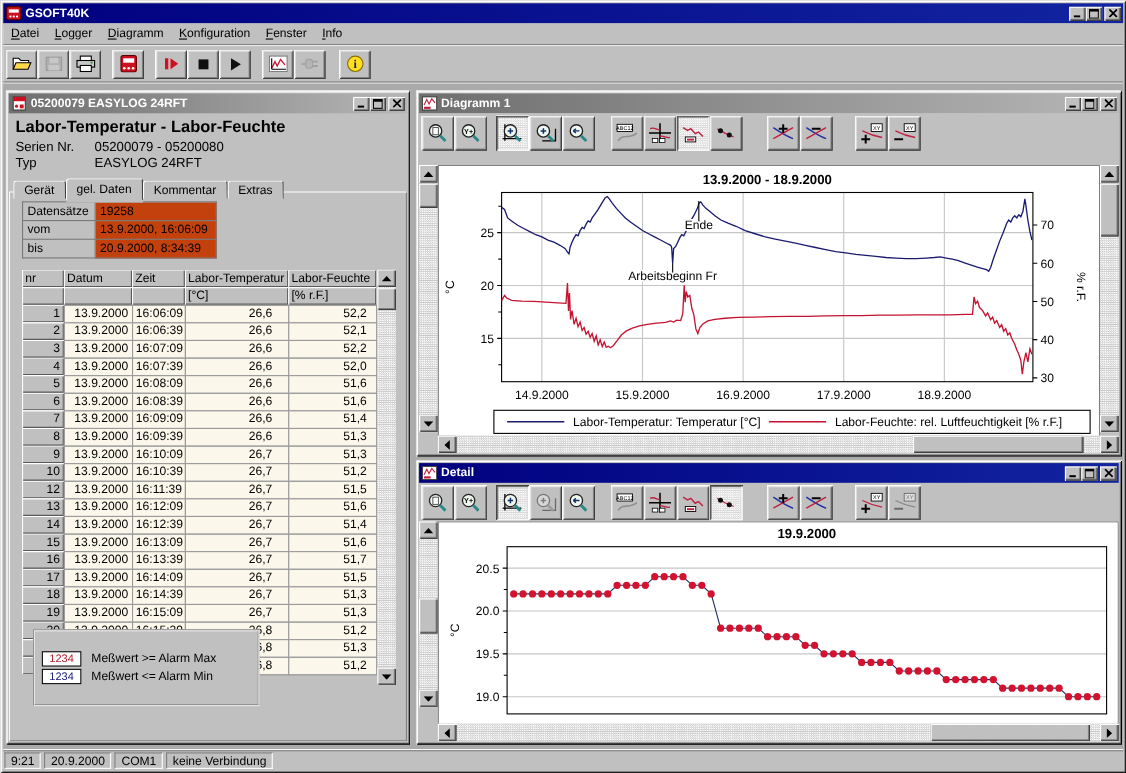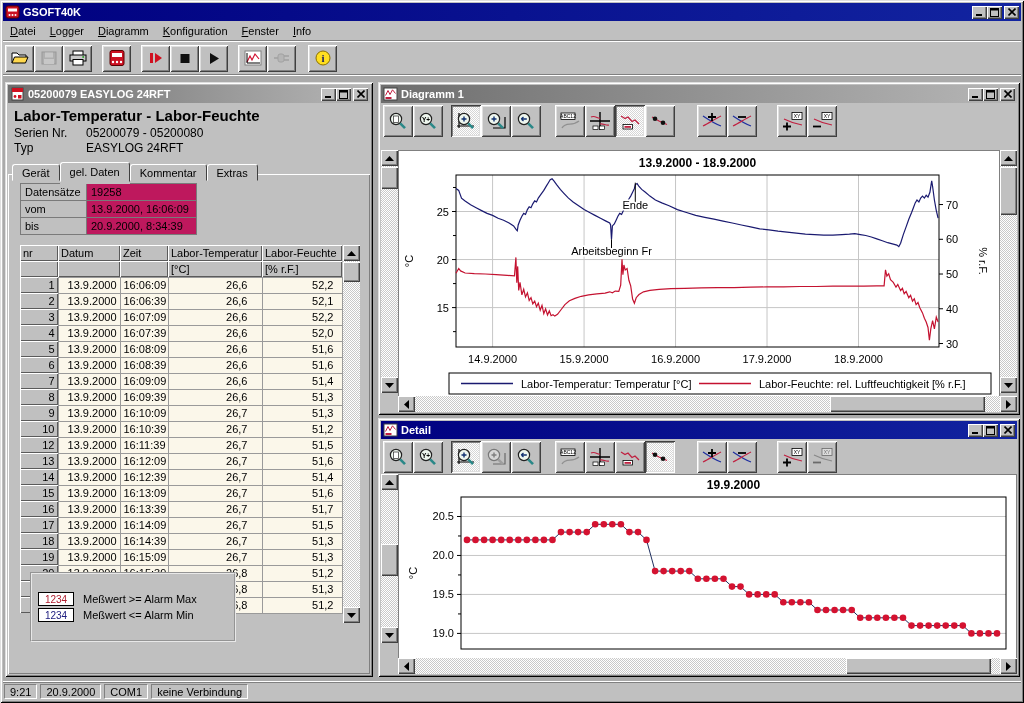--- a/index.html
+++ b/index.html
@@ -49,21 +49,21 @@
   .lw-row .lbl{ width:72px; }
   .tabs{ display:flex; align-items:flex-end; height:20px; padding-left:4px; position:relative; z-index:2; margin-top:6px; }
   .tab{ height:17px; padding:2px 9px 0; background:#c0c0c0; border:1px solid; border-color:#fff #404040 #c0c0c0 #fff;
     border-radius:3px 3px 0 0; margin-right:0; font-size:11px; }
   .tab.active{ height:20px; margin-bottom:-1px; padding-top:3px; z-index:3; box-shadow:0 2px 0 #c0c0c0; }
   .tab-panel{ position:absolute; left:3px; top:92px; right:3px; bottom:3px; background:#c0c0c0;
     box-shadow: inset 1px 1px 0 #fff, inset -1px -1px 0 #808080; padding:9px 0 0 12px; }
   .info-table{ border-collapse:collapse; font-size:11px; }
   .info-table td{ border:1px solid #7a7a7a; height:17px; padding:0 4px; }
   .info-table td.k{ background:#c0c0c0; width:66px; }
-  .info-table td.v{ background:#be185d; width:110px; white-space:nowrap; }
+  .info-table td.v{ background:#c2410c; width:110px; white-space:nowrap; }
   .data-wrap{ position:relative; margin-top:10px; width:340px; height:378px; overflow:hidden; }
   .data-table{ border-collapse:collapse; font-size:11px; table-layout:fixed; width:322px; }
   .data-table td, .data-table th{ height:16px; padding:0 3px; overflow:hidden; white-space:nowrap; }
   .data-table th{ background:#c0c0c0; font-weight:normal; text-align:left;
     box-shadow: inset 1px 1px 0 #fff, inset -1px -1px 0 #5a5a5a; }
   .data-table td{ background:#fbf7ea; border:1px solid #9a9a9a; text-align:right; }
   .data-table td.rh{ background:#c0c0c0; box-shadow: inset 1px 1px 0 #fff, inset -1px -1px 0 #5a5a5a; border:none; }
   .alarm-legend{ position:absolute; left:22px; top:398px; width:206px; border:2px groove #e8e8e8; padding:16px 6px; background:#c0c0c0;}
   .alarm-row{ display:flex; align-items:center; gap:9px; margin:2px 0; }
   .alarm-code{ width:36px; height:14px; background:#fff; border:1px solid #000; font-size:10px;

